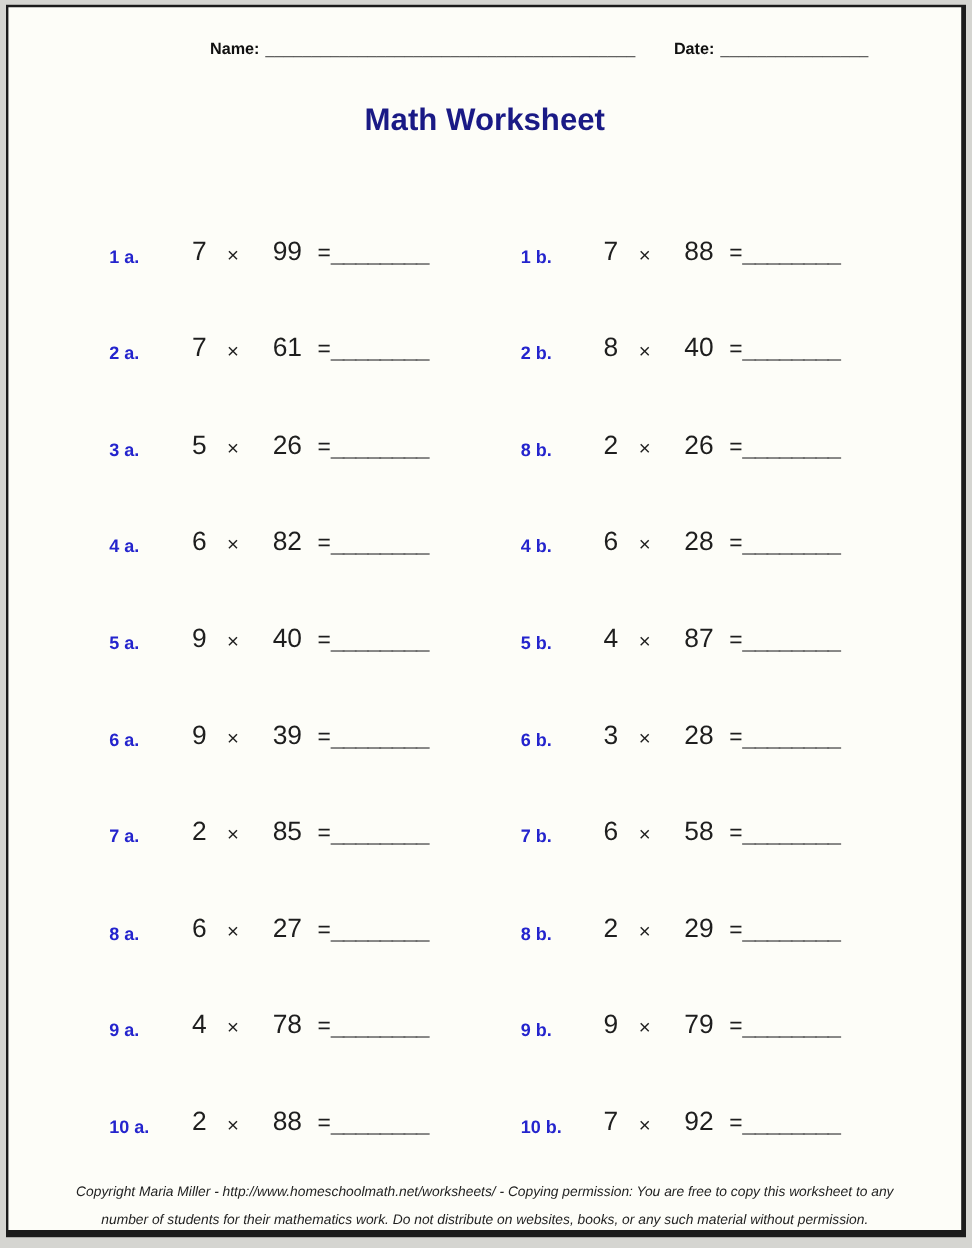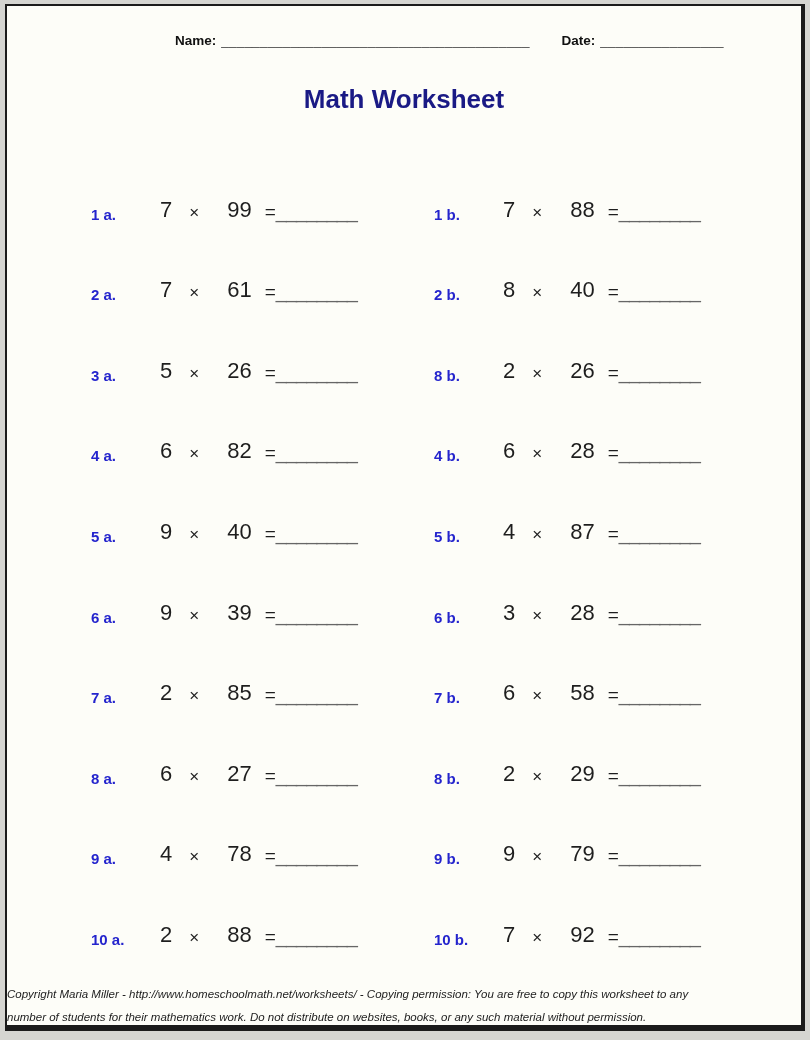--- a/index.html
+++ b/index.html
@@ -75,20 +75,21 @@
   .eq { font-size: 19px; margin-left: 13px; }
   .ablank {
     font-size: 20px;
     color: #666;
     letter-spacing: -1px;
   }
   
   .footer {
     position: absolute;
     top: 977px; left: 0; right: 0;
+    text-align: center;
     font-style: italic;
     font-size: 11.5px;
     line-height: 23px;
     color: #222;
   }
 </style>
 </head>
 <body>
 
 <div class="page">

